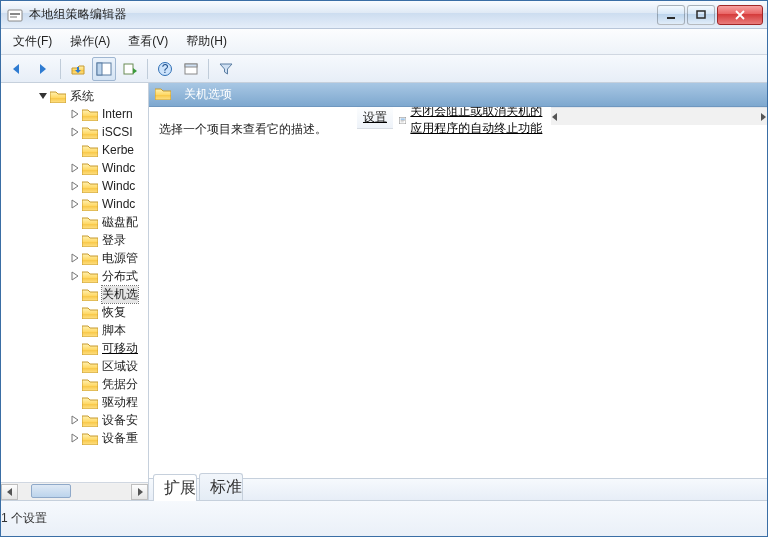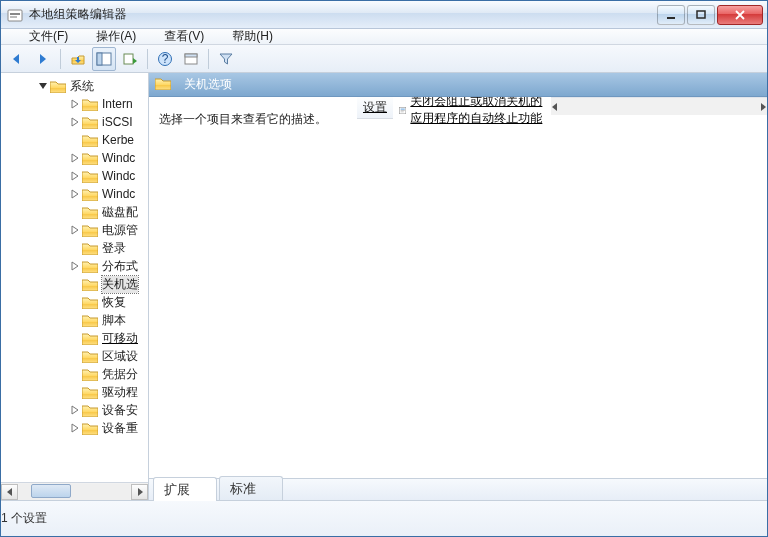--- a/index.html
+++ b/index.html
@@ -6,21 +6,21 @@
 html, body { width: 768px; height: 537px; overflow: hidden; background: #fff; }
 .window { width: 768px; height: 537px; border: 1px solid #3a6ea5; background: #fff; display: flex; flex-direction: column; position: relative; }
 .titlebar { height: 28px; background: linear-gradient(to bottom, #f9fcff, #dfe9f5 45%, #cdddf0 46%, #e5eef9); display: flex; align-items: center; padding: 0 0 0 6px; border-bottom: 1px solid #b8c6d9; }
 .titlebar .app-icon { width: 16px; height: 16px; margin-right: 6px; }
 .titlebar .title-text { flex: 1; color: #222; letter-spacing: 0.2px; }
 .win-controls { display: flex; height: 20px; margin-right: 4px; gap: 2px; }
 .win-btn { width: 28px; height: 20px; border: 1px solid rgba(0,0,0,.25); border-radius: 3px; display: flex; align-items: center; justify-content: center; cursor: default; }
 .win-btn.min, .win-btn.max { background: linear-gradient(to bottom,#f5fbff,#d6e6f7 45%,#bcd4ec 46%,#e1edf9); }
 .win-btn.close { width: 46px; background: linear-gradient(to bottom,#f6a1a1,#e96363 45%,#d43b3b 46%,#ea7c7c); border-color: #a02727; }
 .win-btn svg { display: block; }
-.menubar { height: 16px; background: linear-gradient(to bottom,#fcfdfe,#eef3f9); border-bottom: 1px solid #d0d7e1; display: flex; align-items: center; padding: 0 20px; gap: 12px; }
+.menubar { height: 26px; background: linear-gradient(to bottom,#fcfdfe,#eef3f9); border-bottom: 1px solid #d0d7e1; display: flex; align-items: center; padding: 0 4px; gap: 2px; }
 .menubar .menuitem { padding: 2px 8px; color: #222; cursor: default; }
 .toolbar { height: 28px; background: linear-gradient(to bottom,#f6f9fd,#e7eef7); border-bottom: 1px solid #c6d0dc; display: flex; align-items: center; padding: 0 4px; gap: 2px; }
 .tb-btn { width: 24px; height: 24px; display: flex; align-items: center; justify-content: center; border: 1px solid transparent; border-radius: 2px; cursor: default; }
 .tb-btn.active { border-color: #9fb6d1; background: linear-gradient(to bottom,#eaf2fb,#d5e4f4); }
 .tb-sep { width: 1px; height: 20px; background: #c0ccd9; margin: 0 3px; }
 .content { flex: 1; display: flex; min-height: 0; }
 .left-pane { width: 148px; border-right: 1px solid #c6d0dc; display: flex; flex-direction: column; background: #fff; min-height: 0; }
 .tree { flex: 1; overflow: hidden; padding: 4px 0 0 0; position: relative; }
 .tree ul { list-style: none; padding-left: 0; }
 .tree li { white-space: nowrap; }
@@ -39,21 +39,21 @@
 .right-header { height: 24px; background: linear-gradient(to bottom,#a8c7e4,#7ea8cf); color: #fff; display: flex; align-items: center; padding: 0 6px; gap: 13px; border-bottom: 1px solid #6f97bf; }
 .right-body { flex: 1; display: flex; min-height: 0; background: #fff; }
 .desc-col { width: 208px; padding: 14px 8px 8px 10px; color: #222; border-right: none; }
 .list-col { flex: 1; display: flex; flex-direction: row; min-width: 0; min-height: 0; text-decoration: underline; }
 .list-header { height: 22px; border-bottom: 1px solid #d8dde4; background: linear-gradient(to bottom,#fcfdfe,#eef3f9); display: flex; align-items: center; padding: 0 6px; color: #222; }
 .list-rows { flex: 1; padding: 4px 2px 2px 6px; overflow: hidden; }
 .list-row { display: flex; align-items: center; height: 18px; gap: 4px; cursor: default; }
 .list-row .item-icon { width: 14px; height: 14px; }
 .list-hscroll { height: 18px; border-top: 1px solid #e0e4ea; background: #f1f1f1; display: flex; align-items: center; }
 .bottom-tabs { height: 22px; background: linear-gradient(to bottom,#f6f9fd,#e7eef7); border-top: 1px solid #c6d0dc; display: flex; align-items: flex-end; padding: 0 4px; }
-.tab { padding: 3px 26px 2px 10px; border: 1px solid #c6d0dc; border-bottom: none; margin-right: 2px; background: #fff; cursor: default; border-top-left-radius: 3px; border-top-right-radius: 3px; font-size: 13px; color: #333; }
+.tab { padding: 3px 0 2px 10px; border: 1px solid #c6d0dc; border-bottom: none; margin-right: 2px; background: #fff; cursor: default; border-top-left-radius: 3px; border-top-right-radius: 3px; font-size: 16px; color: #333; }
 .tab.active { background: #fff; position: relative; top: 1px; }
 .tab.inactive { background: linear-gradient(to bottom,#f2f6fb,#e4ecf5); }
 .statusbar { height: 36px; border-top: 1px solid #c6d0dc; background: linear-gradient(to bottom,#f6f9fd,#eaf0f8); display: flex; align-items: center; padding: 0 0; color: #333; }
 .folder-svg { fill: url(#fgrad); }
 </style>
 </head>
 <body>
 
 <svg width="0" height="0" style="position:absolute">
   <defs>
@@ -250,38 +250,38 @@
                   <div class="row" style="padding-left: 54px;">
                     <span class="expander"></span>
                     <span class="folder-icon"><svg viewBox="0 0 16 13">
                         <path d="M0 2h6l2 2h8v9H0z" class="folder-svg" stroke="#c79a2e"></path>
                       </svg></span>
                     <span class="lbl">磁盘配</span>
                   </div>
                 </li>
                 <li>
                   <div class="row" style="padding-left: 54px;">
+                    <span class="expander"></span>
+                    <span class="folder-icon"><svg viewBox="0 0 16 13">
+                        <path d="M0 2h6l2 2h8v9H0z" class="folder-svg" stroke="#c79a2e"></path>
+                      </svg></span>
+                    <span class="lbl">登录</span>
+                  </div>
+                </li>
+                <li>
+                  <div class="row" style="padding-left: 54px;">
                     <span class="expander">
                       <svg width="10" height="10">
                         <path d="M2 1 L8 5 L2 9 Z" fill="none" stroke="#777" stroke-width="1"></path>
                       </svg>
                     </span>
                     <span class="folder-icon"><svg viewBox="0 0 16 13">
                         <path d="M0 2h6l2 2h8v9H0z" class="folder-svg" stroke="#c79a2e"></path>
                       </svg></span>
                     <span class="lbl">电源管</span>
-                  </div>
-                </li>
-                <li>
-                  <div class="row" style="padding-left: 54px;">
-                    <span class="expander"></span>
-                    <span class="folder-icon"><svg viewBox="0 0 16 13">
-                        <path d="M0 2h6l2 2h8v9H0z" class="folder-svg" stroke="#c79a2e"></path>
-                      </svg></span>
-                    <span class="lbl">登录</span>
                   </div>
                 </li>
                 <li>
                   <div class="row" style="padding-left: 54px;">
                     <span class="expander">
                       <svg width="10" height="10">
                         <path d="M2 1 L8 5 L2 9 Z" fill="none" stroke="#777" stroke-width="1"></path>
                       </svg>
                     </span>
                     <span class="folder-icon"><svg viewBox="0 0 16 13">

